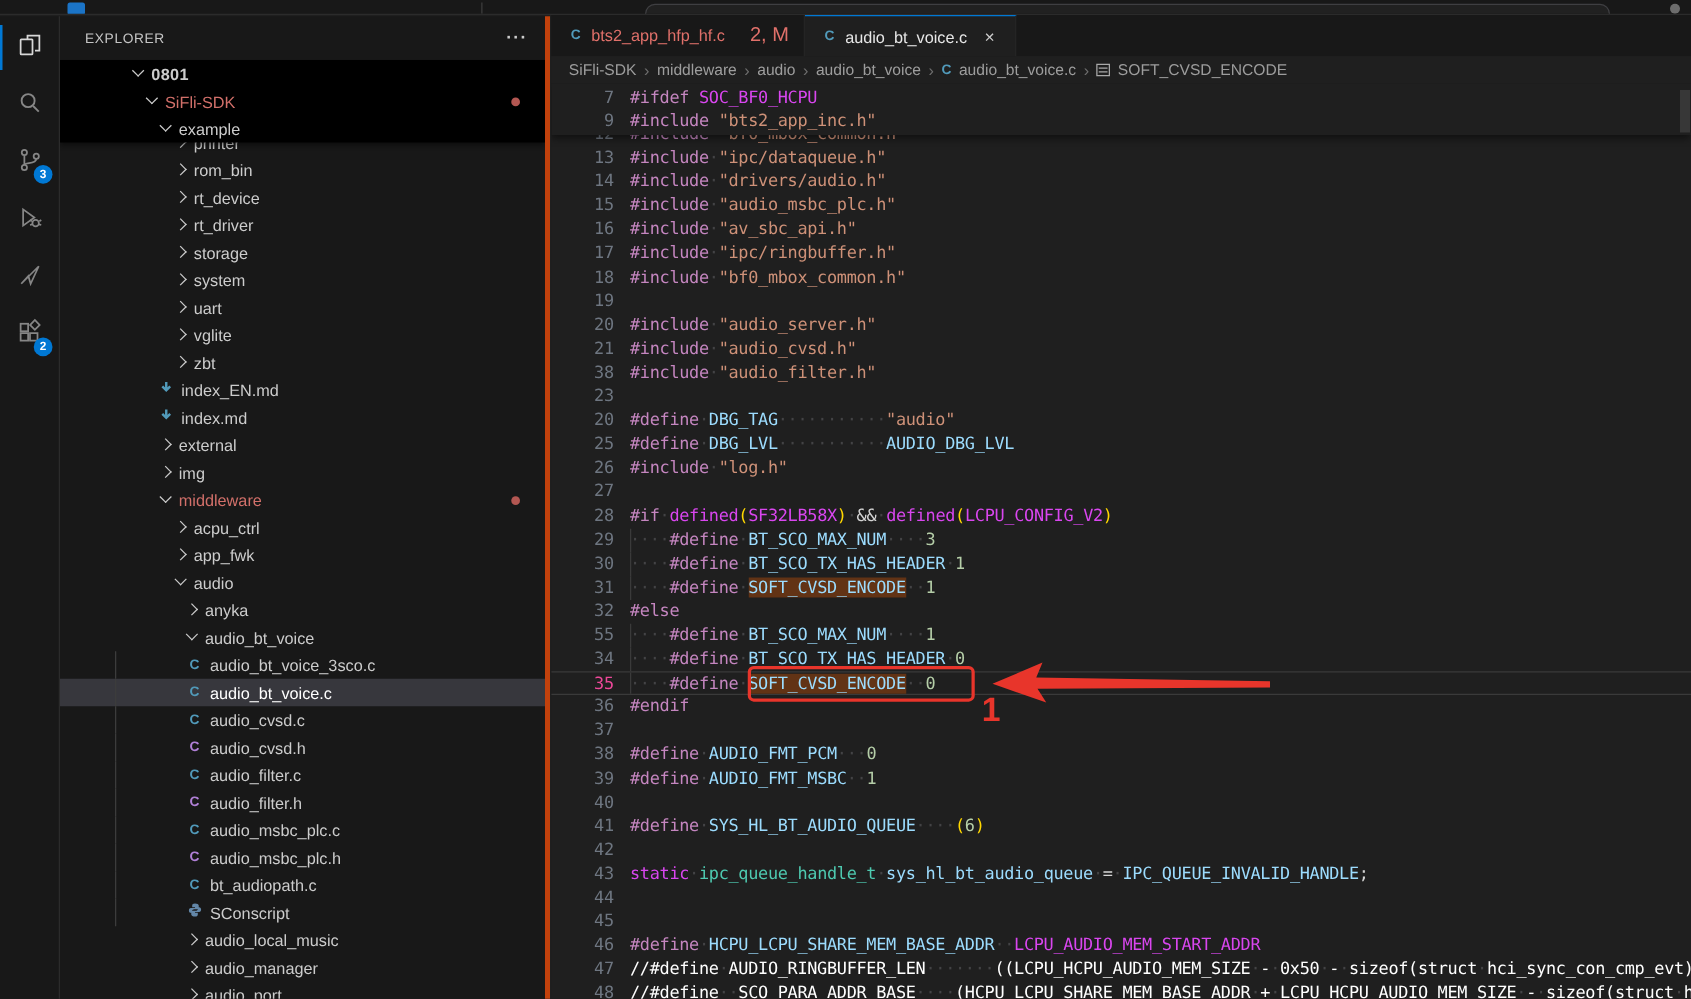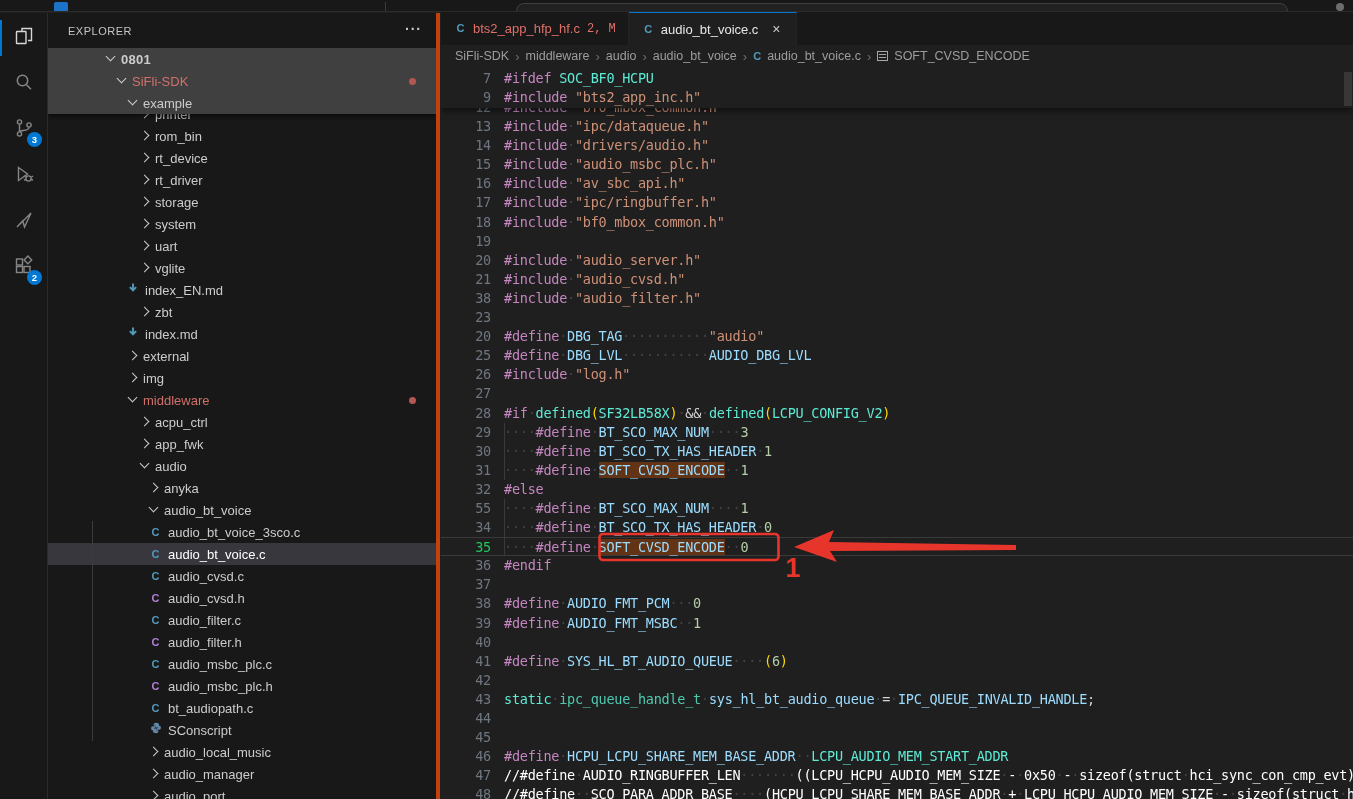--- a/index.html
+++ b/index.html
@@ -31,21 +31,21 @@
 
   
   .sidebar { position:absolute; left:48px; top:13px; width:392px; bottom:0;
     background:#181818; border-right:4px solid #c2410c; z-index:10; overflow:hidden; }
   .sb-header { height:35px; display:flex; align-items:center; padding-left:20px;
     color:#c5c5c5; font-size:11px; letter-spacing:.5px; }
   .sb-more { position:absolute; right:14px; top:9px; color:#cccccc; font-size:14px;
     letter-spacing:1px; line-height:14px; }
   .sb-more::before { content:"\00B7\00B7\00B7"; font-weight:bold; }
   #tree { position:absolute; top:90px; left:0; right:0; z-index:1; }
-  #tree-sticky { position:absolute; top:35px; left:0; right:0; background:#404040;
+  #tree-sticky { position:absolute; top:35px; left:0; right:0; background:#000000;
     box-shadow:0 3px 4px rgba(0,0,0,.45); z-index:5; }
   .trow { height:22px; display:flex; align-items:center; font-size:13px;
     color:#cccccc; position:relative; white-space:nowrap; }
   .trow.selected { background:#37373d; color:#ffffff; }
   .d0 { padding-left:55px; } .d0 .tlabel { font-weight:bold; letter-spacing:.3px; }
   .d1 { padding-left:66px; } .d2 { padding-left:77px; } .d3 { padding-left:89px; }
   .d4 { padding-left:98px; } .d5 { padding-left:100px; }
   .tw { width:16px; height:16px; position:relative; flex:none; }
   .tw::before { content:""; position:absolute; left:4px; top:4px; width:6px; height:6px;
     border-right:1.4px solid #cccccc; border-bottom:1.4px solid #cccccc; }
@@ -61,47 +61,47 @@
   .tguide { position:absolute; left:44px; top:0; bottom:0;
     border-left:1px solid #3c3c3c; }
 
   
   .editor { position:absolute; left:441px; top:12px; right:0; bottom:0; background:#1f1f1f; }
   .tabbar { height:33px; background:#181818; display:flex; }
   .tab { height:33px; display:flex; align-items:center; padding:0 12px;
     border-right:1px solid #242424; font-size:13px; color:#9d9d9d; position:relative; }
   .tab .fi { margin-right:5px; font-size:11px; }
   .tab.active { background:#1f1f1f; color:#e7e7e7; border-top:1.6px solid #0078d4; }
-  .tab-deco { margin-left:7px; font-size:12px;font-family:Liberation Mono, monospace; }
+  .tab-deco { margin-left:20px; font-size:16px; }
   .tab-close { margin-left:10px; font-size:14px; color:#cccccc; width:16px; text-align:center; }
   .err-mod { color:#e0706a; }
 
   .breadcrumb { height:22px; display:flex; align-items:center; padding-left:14px;
     gap:6px; color:#9d9d9d; font-size:12.5px; background:#1f1f1f; white-space:nowrap; }
   .bc-sep { color:#6e6e6e; font-size:13px; }
   .bc-ci { color:#519aba; font-weight:bold; font-size:11px; }
   .bc-sym { width:11px; height:10px; border:1px solid #a9a9a9; position:relative; display:inline-block; }
   .bc-sym::before { content:""; position:absolute; left:1px; right:1px; top:2px;
     border-top:1px solid #a9a9a9; box-shadow:0 3px 0 #a9a9a9; }
 
   .code-area { position:absolute; top:55px; left:0; right:0; bottom:0; overflow:hidden; }
   .code-lines { position:absolute; top:31px; left:0; right:0; }
   .crow { height:19.1px; line-height:19.1px; white-space:pre; position:relative;
     font-family:"DejaVu Sans Mono", monospace; font-size:13.5px; letter-spacing:-0.25px; }
   .ln { display:inline-block; width:50px; text-align:right; color:#6e7681; }
   .lc { margin-left:13px; }
   .crow.cur { border-top:1px solid #3a3a3a; border-bottom:1px solid #3a3a3a; }
-  .crow.cur .ln { color:#22c55e; }
+  .crow.cur .ln { color:#ec4899; }
   .iguide { position:absolute; left:63px; top:0; bottom:0; border-left:1px solid #3a3a3a; }
   .sticky { position:absolute; top:0; left:0; right:0; height:41px; background:#1f1f1f;
     box-shadow:0 3px 6px rgba(0,0,0,.5); padding-top:2px; z-index:6; }
   .scroll-thumb { position:absolute; right:1px; top:5px; width:8px; height:34px;
     background:#4b4b4b; opacity:.55; z-index:7; }
 
-  .tk-p { color:#c586c0; } .tk-i { color:#9cdcfe; } .tk-b { color:#5eead4;text-align:center; }
+  .tk-p { color:#c586c0; } .tk-i { color:#9cdcfe; } .tk-b { color:#d946ef;text-align:center; }
   .tk-s { color:#ce9178; } .tk-n { color:#b5cea8; } .tk-g { color:#ffd700; }
   .tk-c { color:#ffffff; } .tk-t { color:#4ec9b0; } .tk-x { color:#d4d4d4; }
   .tk-w { color:#434345; } .tk-h { color:#9cdcfe; background:#623315; }
 
   .anno { position:absolute; left:0; top:0; pointer-events:none; z-index:50; }
 </style>
 </head>
 <body>
 
 <div class="titlebar">
@@ -203,29 +203,29 @@
         <span class="tlabel">system</span>
       </div>
       <div class="trow d3">
         <span class="tw right"></span>
         <span class="tlabel">uart</span>
       </div>
       <div class="trow d3">
         <span class="tw right"></span>
         <span class="tlabel">vglite</span>
       </div>
+      <div class="trow d3">
+        <span class="tw right"></span>
+        <span class="tlabel">zbt</span>
+      </div>
       <div class="trow d2">
         <span class="fi"><svg width="12" height="12" viewBox="0 0 16 16">
             <path d="M8 2v8M3.8 6.8 8 11l4.2-4.2" stroke="#519aba" stroke-width="2.6" fill="none"></path>
           </svg></span>
         <span class="tlabel">index_EN.md</span>
-      </div>
-      <div class="trow d3">
-        <span class="tw right"></span>
-        <span class="tlabel">zbt</span>
       </div>
       <div class="trow d2">
         <span class="fi"><svg width="12" height="12" viewBox="0 0 16 16">
             <path d="M8 2v8M3.8 6.8 8 11l4.2-4.2" stroke="#519aba" stroke-width="2.6" fill="none"></path>
           </svg></span>
         <span class="tlabel">index.md</span>
       </div>
       <div class="trow d2">
         <span class="tw right"></span>
         <span class="tlabel">external</span>

